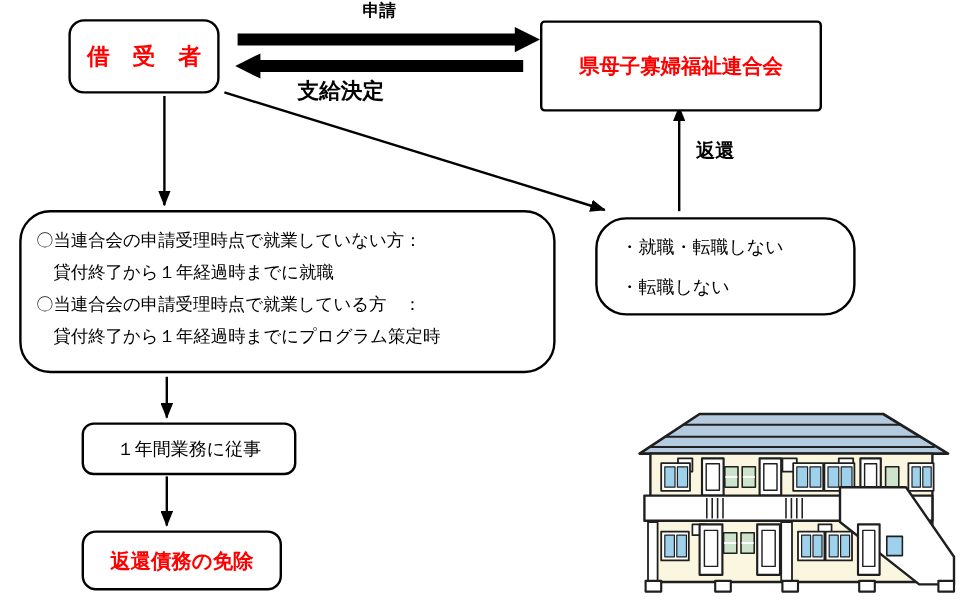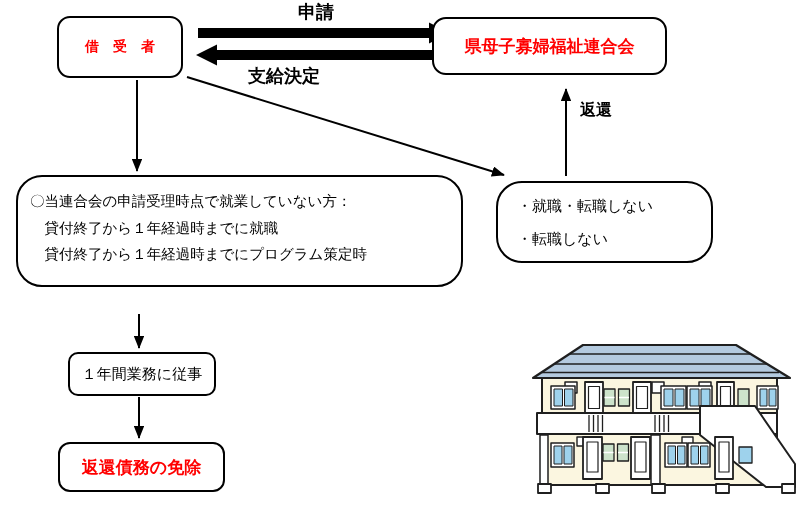--- a/index.html
+++ b/index.html
@@ -7,37 +7,37 @@
     position:relative;width:800px;height:513px;background:#ffffff;overflow:hidden;
     font-family:"DejaVu Sans","Liberation Sans",sans-serif;color:#000;
   }
   .layer{position:absolute;left:0;top:0;}
   .box{
     position:absolute;background:#fff;border:2px solid #000;box-sizing:border-box;
     display:flex;align-items:center;justify-content:center;
   }
   .node-label{white-space:pre;}
   .red{color:#ff0000;font-weight:700;}
-  .box-borrower{left:57px;top:16px;width:126px;height:62px;border-radius:13px;font-size:14px;}
-  .box-federation{left:432px;top:17px;width:235px;height:58px;border-radius:14px;font-size:17px;}
+  .box-borrower{left:57px;top:16px;width:126px;height:62px;border-radius:13px;font-size:19px;}
+  .box-federation{left:450px;top:17px;width:235px;height:76px;border-radius:4px;font-size:17px;}
   .box-conditions{
-    left:16px;top:175px;width:447px;height:112px;border-radius:26px;border-width:2.5px;
+    left:16px;top:175px;width:447px;height:136px;border-radius:26px;border-width:2.5px;
     display:block;padding:11px 6px 0 12px;font-size:14.5px;line-height:26.5px;font-weight:500;
   }
   .cond-line{white-space:pre;}
   .box-quit{
     left:496px;top:181px;width:217px;height:82px;border-radius:26px;border-width:2.5px;
     display:block;padding:7px 0 0 19px;font-size:15px;line-height:33px;font-weight:500;
   }
-  .box-work{left:68px;top:352px;width:148px;height:44px;border-radius:10px;font-size:15px;font-weight:500;}
-  .box-exemption{left:58px;top:442px;width:167px;height:50px;border-radius:12px;font-size:17px;}
+  .box-work{left:68px;top:352px;width:179px;height:44px;border-radius:10px;font-size:15px;font-weight:500;}
+  .box-exemption{left:68px;top:442px;width:167px;height:50px;border-radius:12px;font-size:17px;}
   .edge-label{position:absolute;font-weight:600;white-space:pre;}
-  .lbl-apply{left:266px;top:0px;width:100px;text-align:center;font-size:18px;}
+  .lbl-apply{left:266px;top:0px;width:100px;text-align:center;font-size:14px;}
   .lbl-decision{left:248px;top:64px;width:140px;text-align:left;font-size:18px;}
-  .lbl-return{left:580px;top:100px;font-size:16px;}
+  .lbl-return{left:580px;top:116px;font-size:16px;}
 </style>
 </head>
 <body>
 
 <div class="stage">
 
   <svg class="layer" width="800" height="513" viewBox="0 0 800 513">
     <defs>
       <marker id="ah" viewBox="0 0 10 8" refX="9.3" refY="4" markerWidth="13" markerHeight="10.4" orient="auto" markerUnits="userSpaceOnUse">
         <polygon points="0,0 10,4 0,8" fill="#000"></polygon>
@@ -67,20 +67,21 @@
     <span class="node-label red">借　受　者</span>
   </div>
 
   <div class="box box-federation">
     <span class="node-label red">県母子寡婦福祉連合会</span>
   </div>
 
   <div class="box box-conditions">
     <div class="cond-line">〇当連合会の申請受理時点で就業していない方：</div>
     <div class="cond-line">　貸付終了から１年経過時までに就職</div>
+    <div class="cond-line">〇当連合会の申請受理時点で就業している方　：</div>
     <div class="cond-line">　貸付終了から１年経過時までにプログラム策定時</div>
   </div>
 
   <div class="box box-quit">
     <div class="cond-line">・就職・転職しない</div>
     <div class="cond-line">・転職しない</div>
   </div>
 
   <div class="box box-work">
     <span class="node-label">１年間業務に従事</span>

